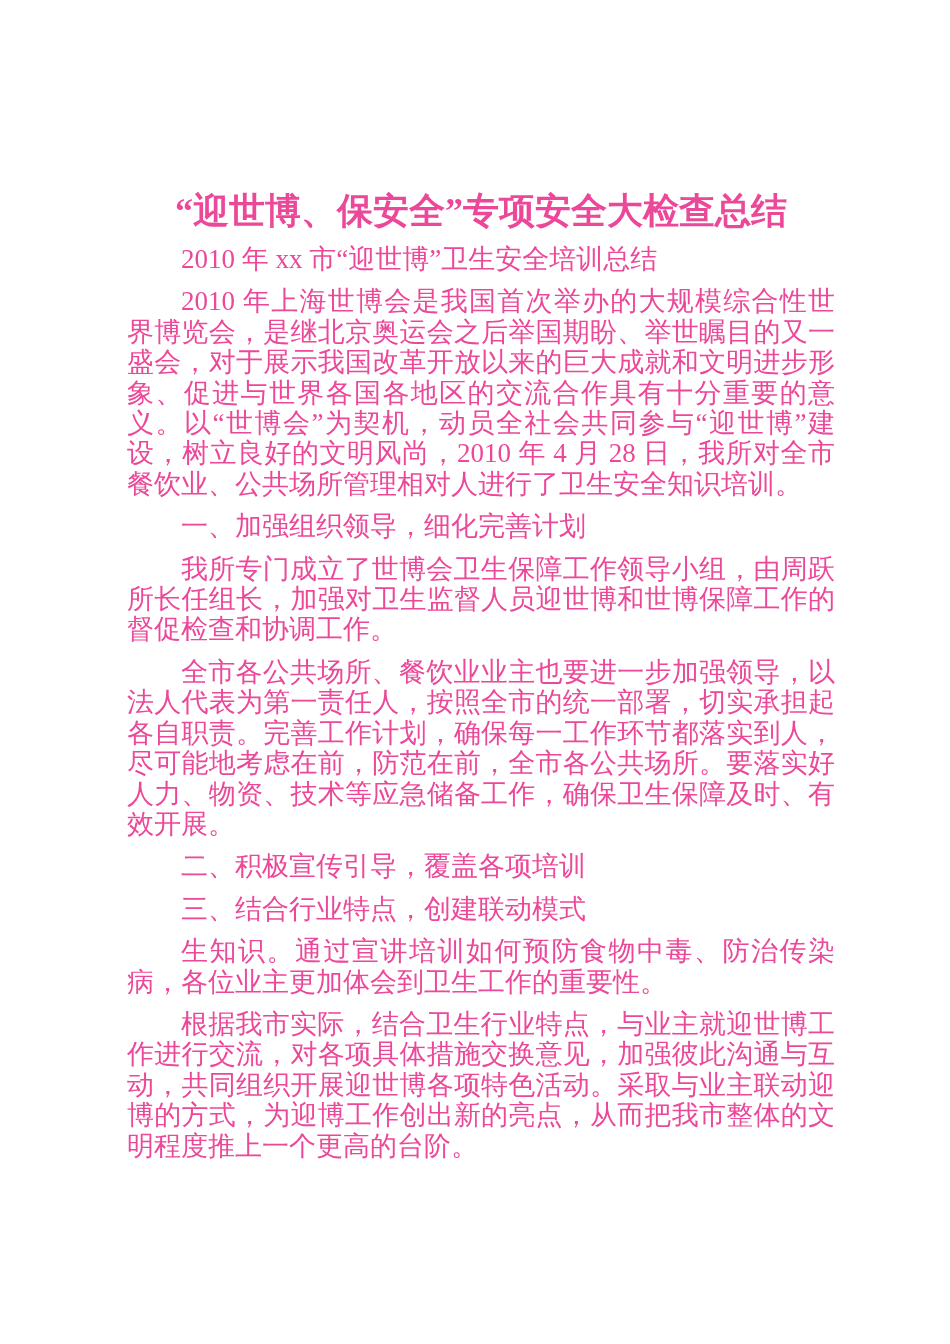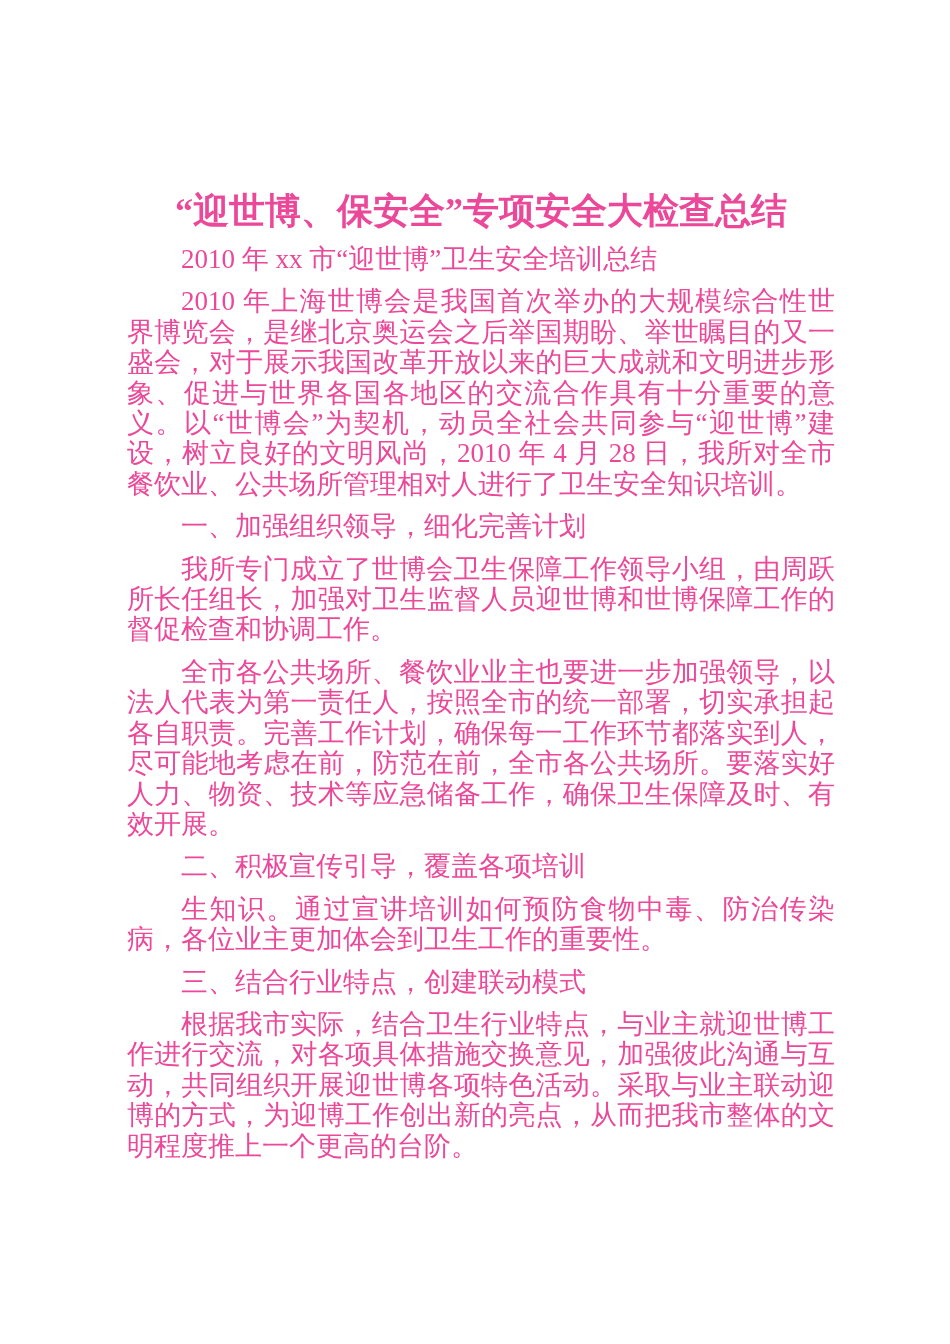--- a/index.html
+++ b/index.html
@@ -59,20 +59,20 @@
 
 <div class="page">
   <div class="doc">
     <h1 class="title">“迎世博、保安全”专项安全大检查总结</h1>
     <p class="para">2010 年 xx 市“迎世博”卫生安全培训总结</p>
     <p class="para">2010 年上海世博会是我国首次举办的大规模综合性世界博览会，是继北京奥运会之后举国期盼、举世瞩目的又一盛会，对于展示我国改革开放以来的巨大成就和文明进步形象、促进与世界各国各地区的交流合作具有十分重要的意义。以“世博会”为契机，动员全社会共同参与“迎世博”建设，树立良好的文明风尚，2010 年 4 月 28 日，我所对全市餐饮业、公共场所管理相对人进行了卫生安全知识培训。</p>
     <p class="para">一、加强组织领导，细化完善计划</p>
     <p class="para">我所专门成立了世博会卫生保障工作领导小组，由周跃所长任组长，加强对卫生监督人员迎世博和世博保障工作的督促检查和协调工作。</p>
     <p class="para">全市各公共场所、餐饮业业主也要进一步加强领导，以法人代表为第一责任人，按照全市的统一部署，切实承担起各自职责。完善工作计划，确保每一工作环节都落实到人，尽可能地考虑在前，防范在前，全市各公共场所。要落实好人力、物资、技术等应急储备工作，确保卫生保障及时、有效开展。</p>
     <p class="para">二、积极宣传引导，覆盖各项培训</p>
+    <p class="para">三、结合行业特点，创建联动模式</p>
     <p class="para">生知识。通过宣讲培训如何预防食物中毒、防治传染病，各位业主更加体会到卫生工作的重要性。</p>
-    <p class="para">三、结合行业特点，创建联动模式</p>
     <p class="para">根据我市实际，结合卫生行业特点，与业主就迎世博工作进行交流，对各项具体措施交换意见，加强彼此沟通与互动，共同组织开展迎世博各项特色活动。采取与业主联动迎博的方式，为迎博工作创出新的亮点，从而把我市整体的文明程度推上一个更高的台阶。</p>
   </div>
   <div class="footer">
     <span class="page-label">第 1 页  共 2 页</span>
   </div>
 </div>
 
 </body></html>

